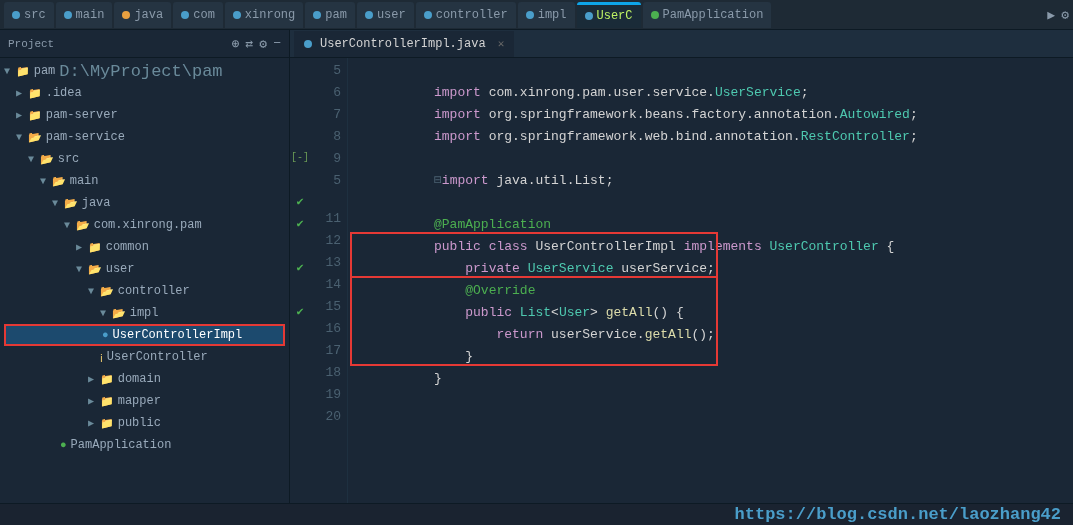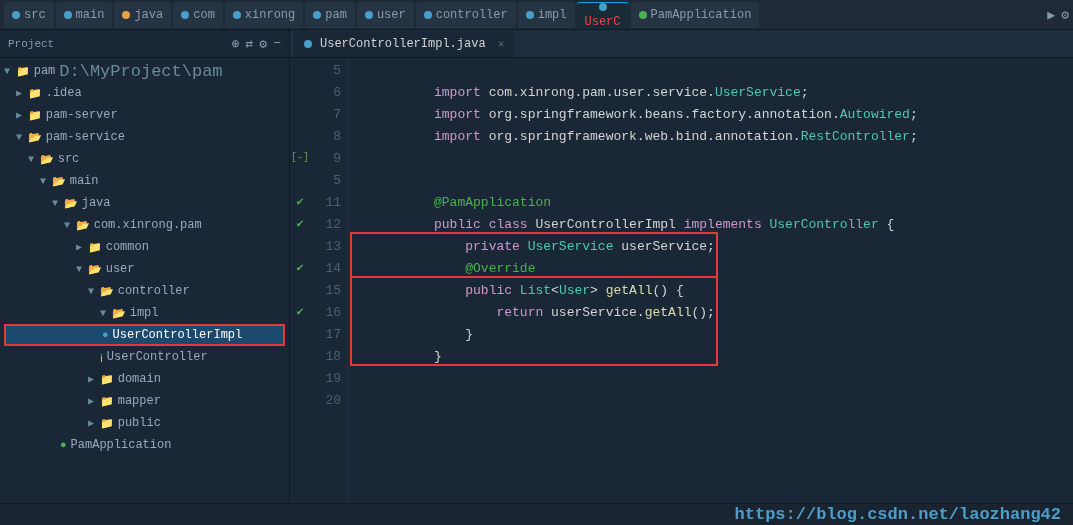--- a/index.html
+++ b/index.html
@@ -32,23 +32,22 @@
       font-size: 12px;
       color: #8a9aaa;
       background: #253442;
       border-radius: 3px 3px 0 0;
       cursor: pointer;
       gap: 4px;
       white-space: nowrap;
     }
     .tab.active {
       background: #1a2b38;
-      color: #ef4444;
-      border-top: 1px solid #0ea5e9;
-      flex-direction: column;
+      color: #bef264;
+      border-top: 3px solid #0ea5e9;
     }
     .tab-dot {
       width: 8px; height: 8px;
       border-radius: 50%;
       background: #4a9eca;
       flex-shrink: 0;
     }
     .tab-dot.orange { background: #e8a040; }
     .tab-dot.green { background: #4caf50; }
 
@@ -467,21 +466,21 @@
         <div class="gutter-line"></div>
       </div>
 
       <div class="line-numbers">
         <div style="line-height:22px;">5</div>
         <div style="line-height:22px;">6</div>
         <div style="line-height:22px;">7</div>
         <div style="line-height:22px;">8</div>
         <div style="line-height:22px;">9</div>
         <div style="line-height:22px;">5</div>
-        <div style="line-height:22px;">11</div>
+        <div style="line-height:22px;margin-top:16px;">11</div>
         <div style="line-height:22px;">12</div>
         <div style="line-height:22px;">13</div>
         <div style="line-height:22px;">14</div>
         <div style="line-height:22px;">15</div>
         <div style="line-height:22px;">16</div>
         <div style="line-height:22px;">17</div>
         <div style="line-height:22px;">18</div>
         <div style="line-height:22px;">19</div>
         <div style="line-height:22px;">20</div>
       </div>
@@ -499,20 +498,23 @@
         <div class="code-line">
           <span class="kw">import </span><span class="plain">org.springframework.beans.factory.annotation.</span><span class="cls">Autowired</span><span class="plain">;</span>
         </div>
 
         <div class="code-line">
           <span class="kw">import </span><span class="plain">org.springframework.web.bind.annotation.</span><span class="cls">RestController</span><span class="plain">;</span>
         </div>
 
         <div class="code-line">&nbsp;</div>
 
+        <div class="code-line">
+          <span style="color:#4a6070;">⊟</span><span class="kw">import </span><span class="plain">java.util.List;</span>
+        </div>
 
         <div class="code-line">&nbsp;</div>
 
         <div class="code-line">
           <span class="ann">@PamApplication</span>
         </div>
 
         <div class="code-line">
           <span class="kw">public </span><span class="kw">class </span><span class="plain">UserControllerImpl </span><span class="kw">implements </span><span class="cls">UserController</span><span class="plain"> {</span>
         </div>

